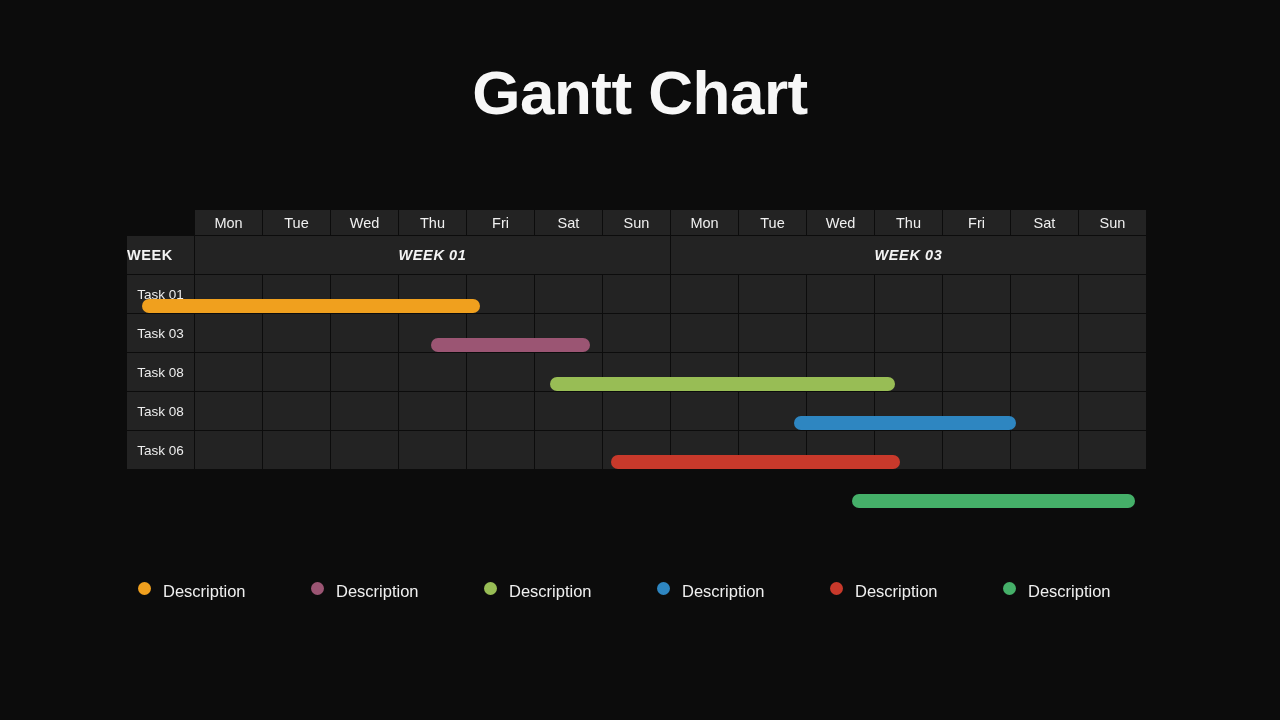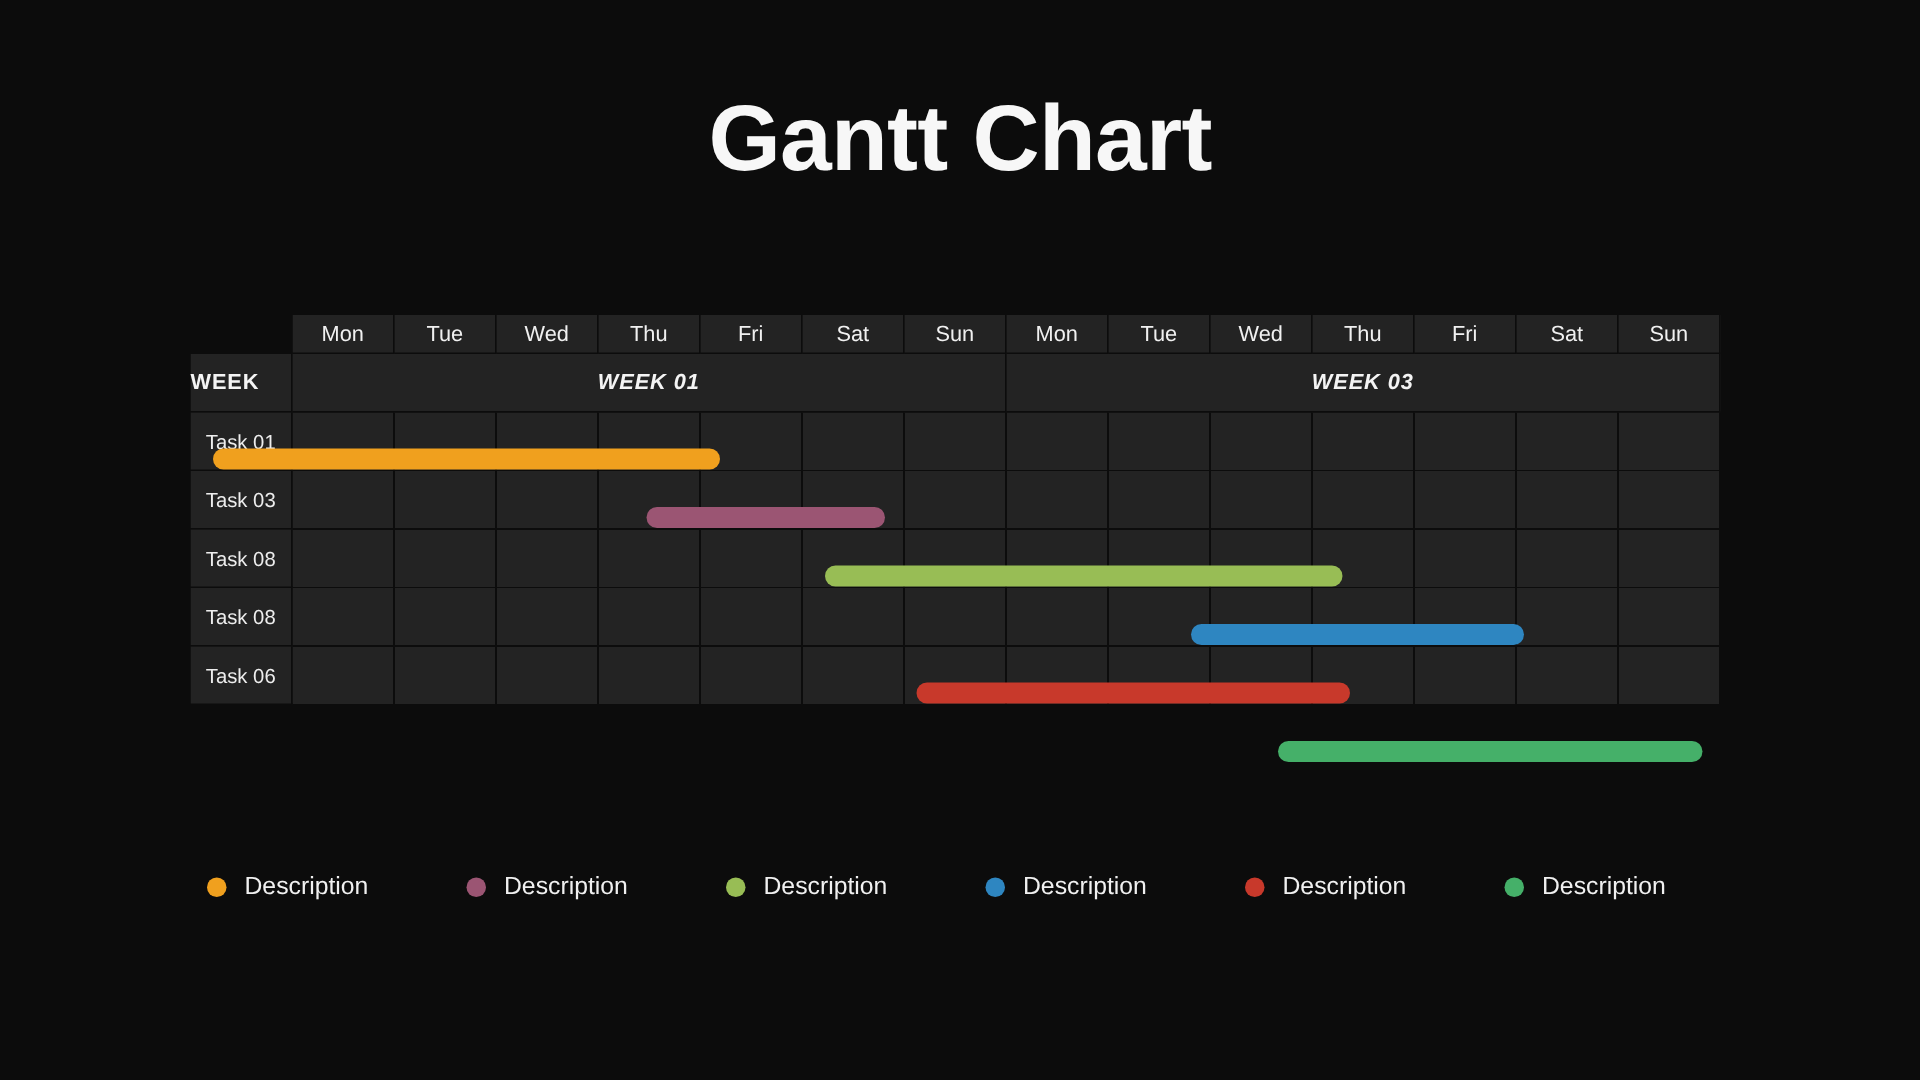--- a/index.html
+++ b/index.html
@@ -131,21 +131,20 @@
   #legend {
     position: absolute;
     left: 138px;
     top: 582px;
     display: flex;
     align-items: center;
   }
 
   .legend-item {
     display: flex;
-    align-items: center;
     width: 173px;
   }
 
   .legend-dot {
     width: 13px;
     height: 13px;
     border-radius: 50%;
     flex: 0 0 auto;
   }
 

